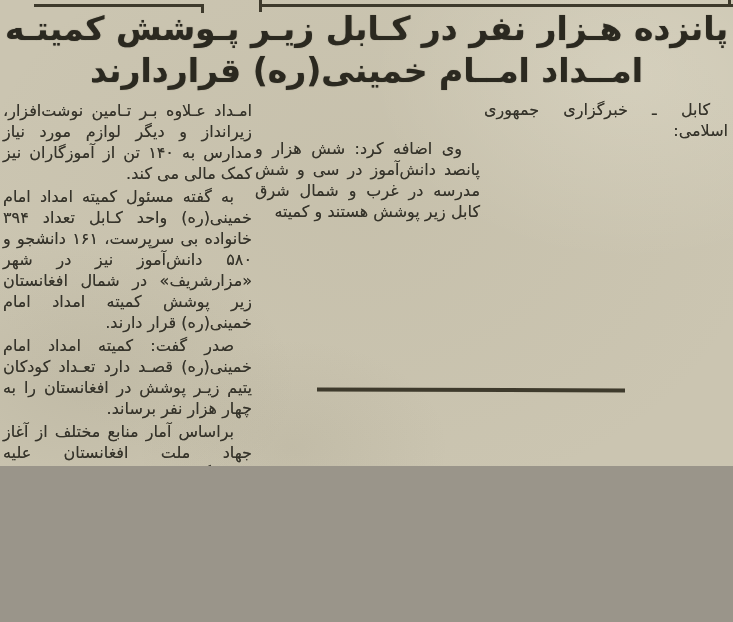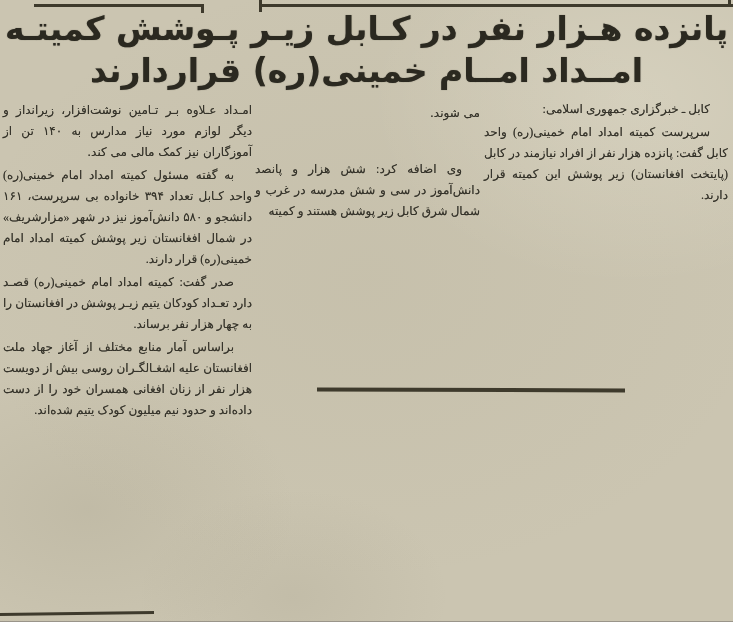--- a/index.html
+++ b/index.html
@@ -9,21 +9,21 @@
     --rule:#3e3a2c;
   }
   html,body{margin:0;padding:0;}
   body{
     font-family:"DejaVu Sans", sans-serif;
     background:#9a958a;
   }
   .clipping{
     position:relative;
     width:733px;
-    height:621px;
+    height:466px;
     margin:0 auto;
     overflow:hidden;
     background-color:var(--paper);
     background-image:
       radial-gradient(ellipse 320px 220px at 12% 82%, rgba(118,112,88,0.12), transparent 65%),
       radial-gradient(ellipse 420px 300px at 86% 16%, rgba(255,252,238,0.20), transparent 62%),
       radial-gradient(ellipse 260px 180px at 40% 96%, rgba(120,114,92,0.10), transparent 60%),
       radial-gradient(ellipse 560px 420px at 50% 45%, rgba(146,138,110,0.08), transparent 72%);
     direction:rtl;
   }
@@ -42,27 +42,27 @@
     color:var(--headline-ink);
     font-weight:bold;
     font-size:33px;
     line-height:42px;
     letter-spacing:-0.5px;
     text-shadow:0 0 1px rgba(43,41,32,0.55);
   }
   .col{
     position:absolute;
     color:var(--ink);
-    font-size:12px;
+    font-size:16px;
     line-height:21px;
     text-align:justify;
     text-shadow:0 0 0.5px rgba(53,51,42,0.6);
   }
   .col p{margin:0 0 2px 0;}
-  .col p.indent{text-indent:18px;font-family:Liberation Serif, serif;}
+  .col p.indent{text-indent:18px;}
   .col-right{right:5px;top:99px;width:244px;}
   .col-middle{left:255px;top:103px;width:225px;}
   .col-left{left:3px;top:100px;width:249px;}
   .col-middle p.spaced{margin-top:35px;}
 
   .rule{position:absolute;background:var(--rule);}
   .rule-mid{left:317px;top:388px;width:308px;height:4px;transform:rotate(0.15deg);}
   .rule-bottom{left:0;top:612px;width:154px;height:3px;transform:rotate(-0.8deg);}
 </style>
 </head>
@@ -76,25 +76,23 @@
   <div class="frag frag-right-tick"></div>
   <div class="frag frag-right-endtick"></div>
 
   <div class="headline">
     <div>پانزده هـزار نفر در کـابل زیـر پـوشش کمیتـه</div>
     <div>امــداد امــام خمینی(ره) قراردارند</div>
   </div>
 
   <div class="col col-right">
     <p class="indent">کابل ـ خبرگزاری جمهوری اسلامی:</p>
-    <p class="indent">سرپرست کمیته امداد امام خمینی(ره) واحد کابل گفت: پانزده هزار نفر از افراد نیازمند در کابل (پایتخت افغانستان) زیر پوشش این کمیته قرار دارند.</p>
   </div>
 
   <div class="col col-middle">
-    <p>می شوند.</p>
     <p class="indent spaced">وی اضافه کرد: شش هزار و پانصد دانش‌آموز در سی و شش مدرسه در غرب و شمال شرق کابل زیر پوشش هستند و کمیته</p>
   </div>
 
   <div class="col col-left">
     <p>امـداد عـلاوه بـر تـامین نوشت‌افزار، زیرانداز و دیگر لوازم مورد نیاز مدارس به ۱۴۰ تن از آموزگاران نیز کمک مالی می کند.</p>
     <p class="indent">به گفته مسئول کمیته امداد امام خمینی(ره) واحد کـابل تعداد ۳۹۴ خانواده بی سرپرست، ۱۶۱ دانشجو و ۵۸۰ دانش‌آموز نیز در شهر «مزارشریف» در شمال افغانستان زیر پوشش کمیته امداد امام خمینی(ره) قرار دارند.</p>
     <p class="indent">صدر گفت: کمیته امداد امام خمینی(ره) قصـد دارد تعـداد کودکان یتیم زیـر پوشش در افغانستان را به چهار هزار نفر برساند.</p>
     <p class="indent">براساس آمار منابع مختلف از آغاز جهاد ملت افغانستان علیه اشغـالگـران روسی بیش از دویست هزار نفر از زنان افغانی همسران خود را از دست داده‌اند و حدود نیم میلیون کودک یتیم شده‌اند.</p>
   </div>
 

